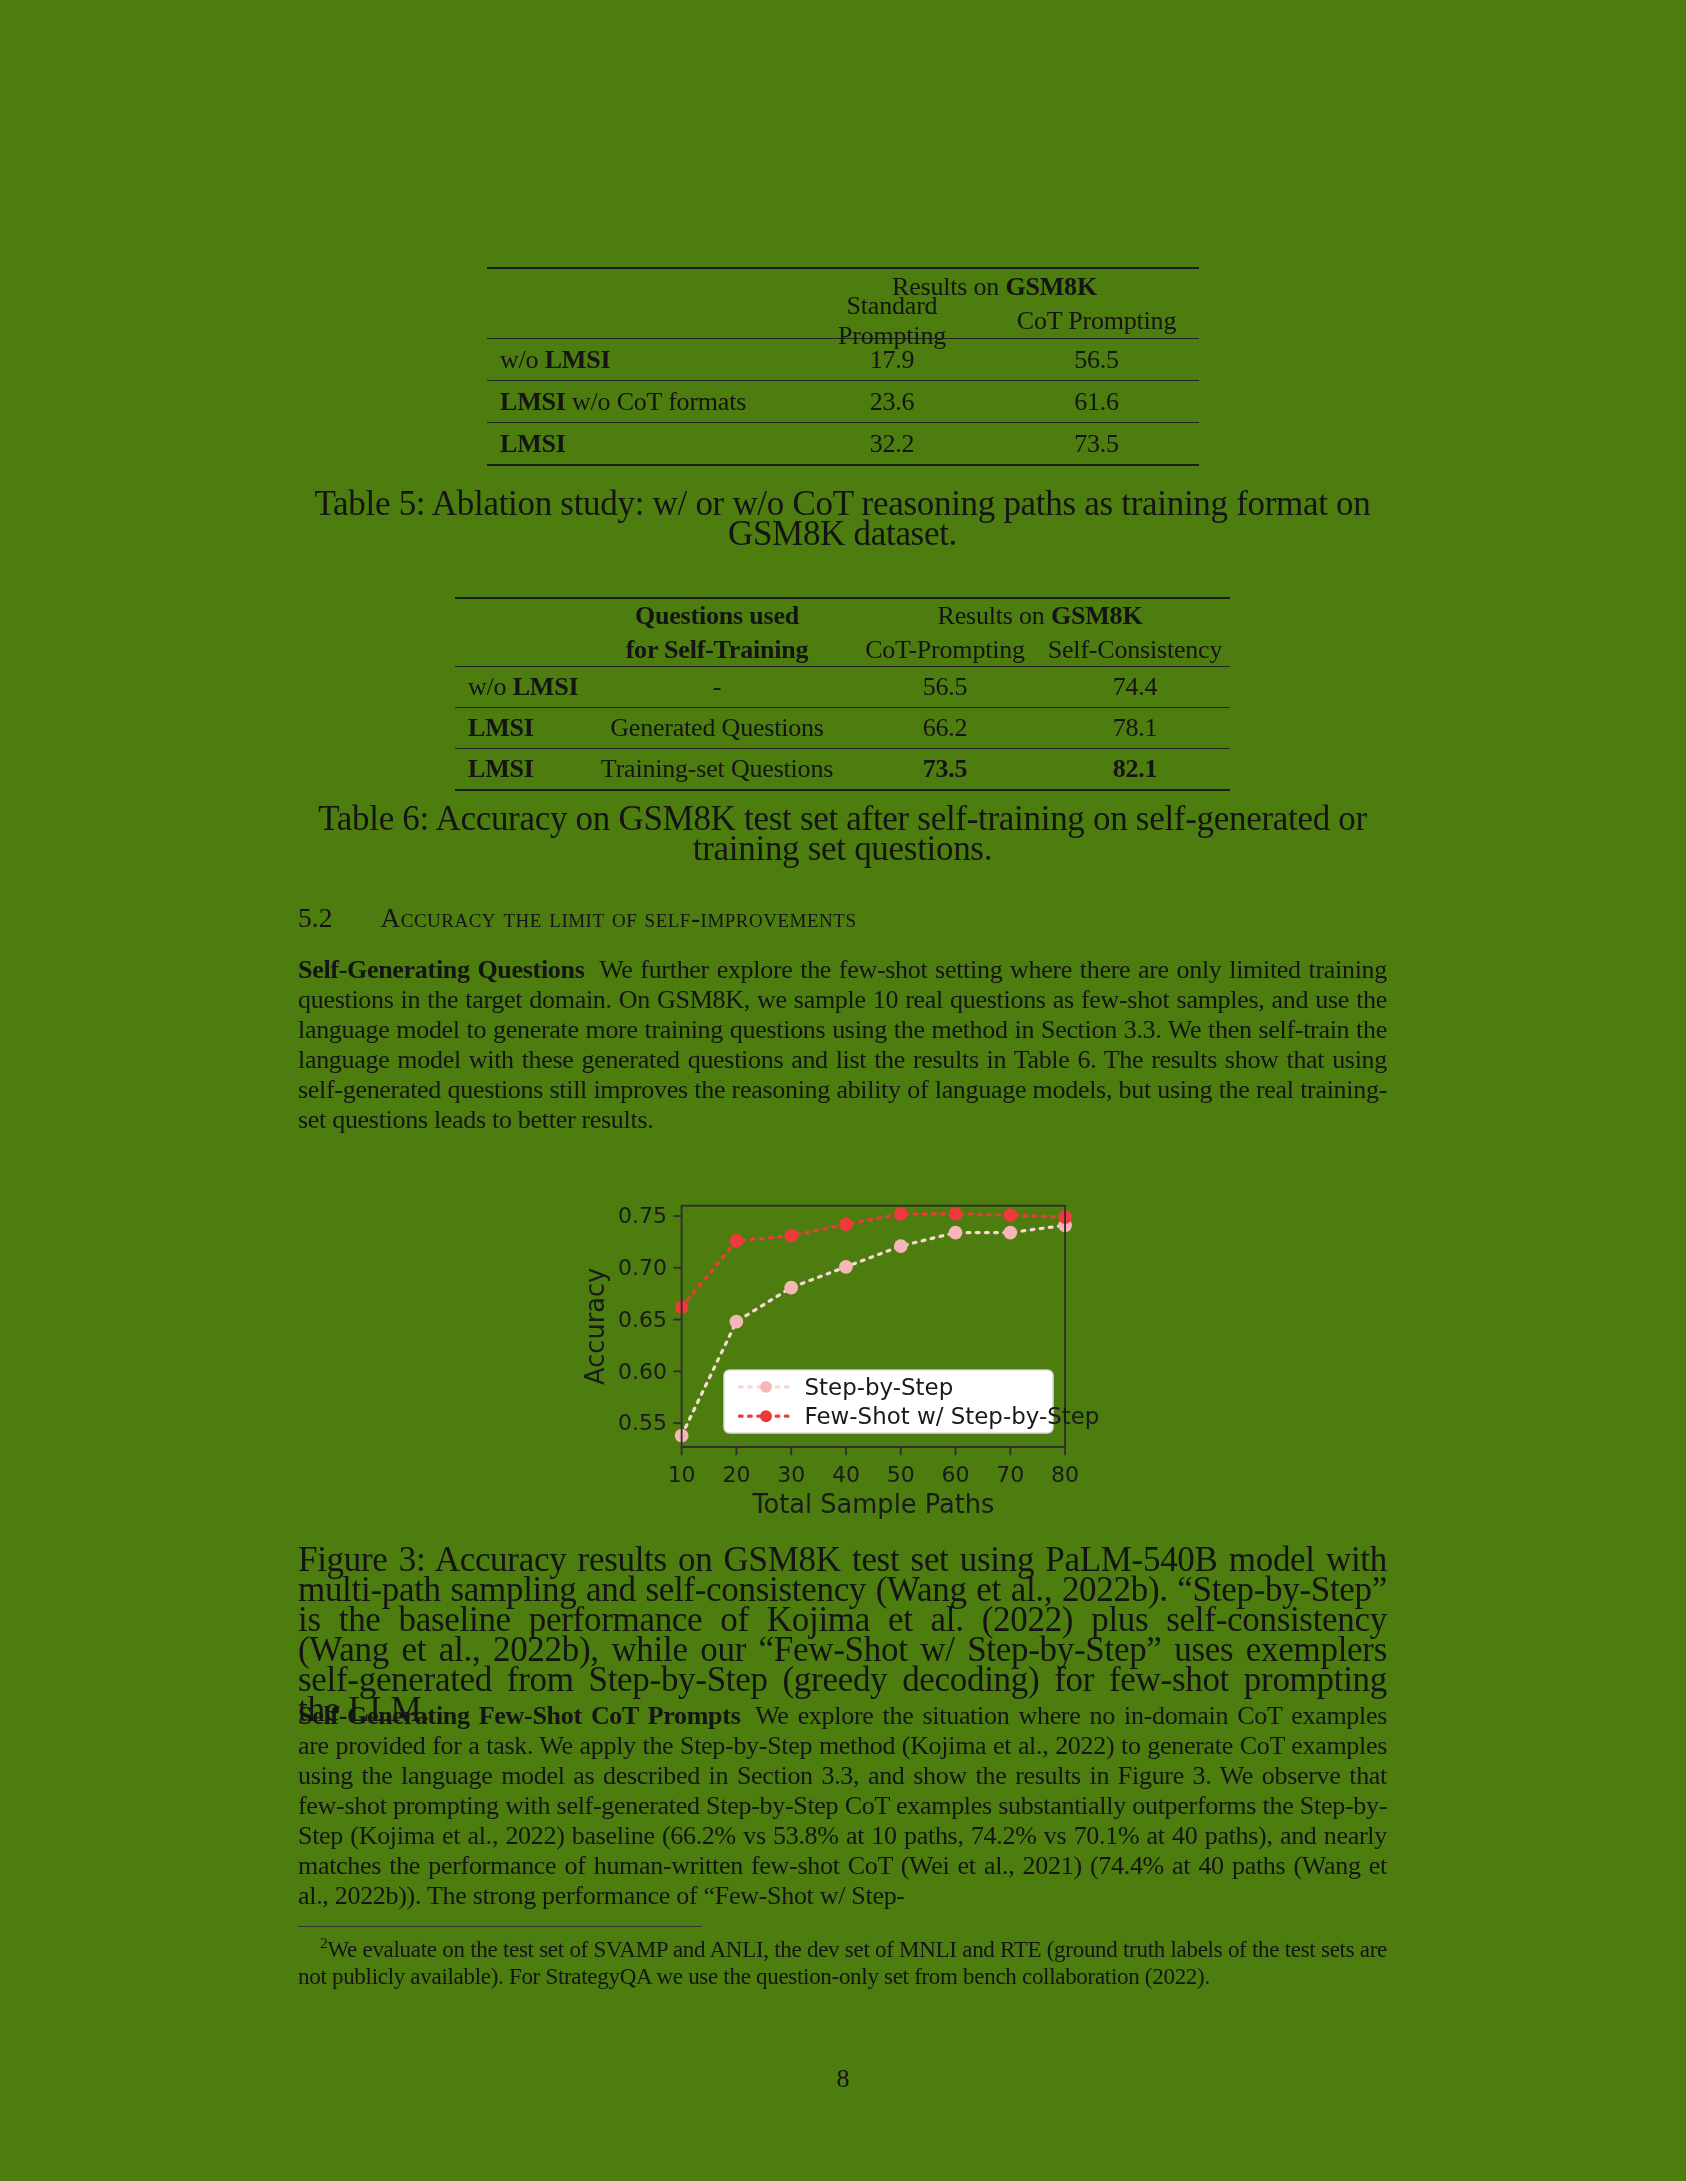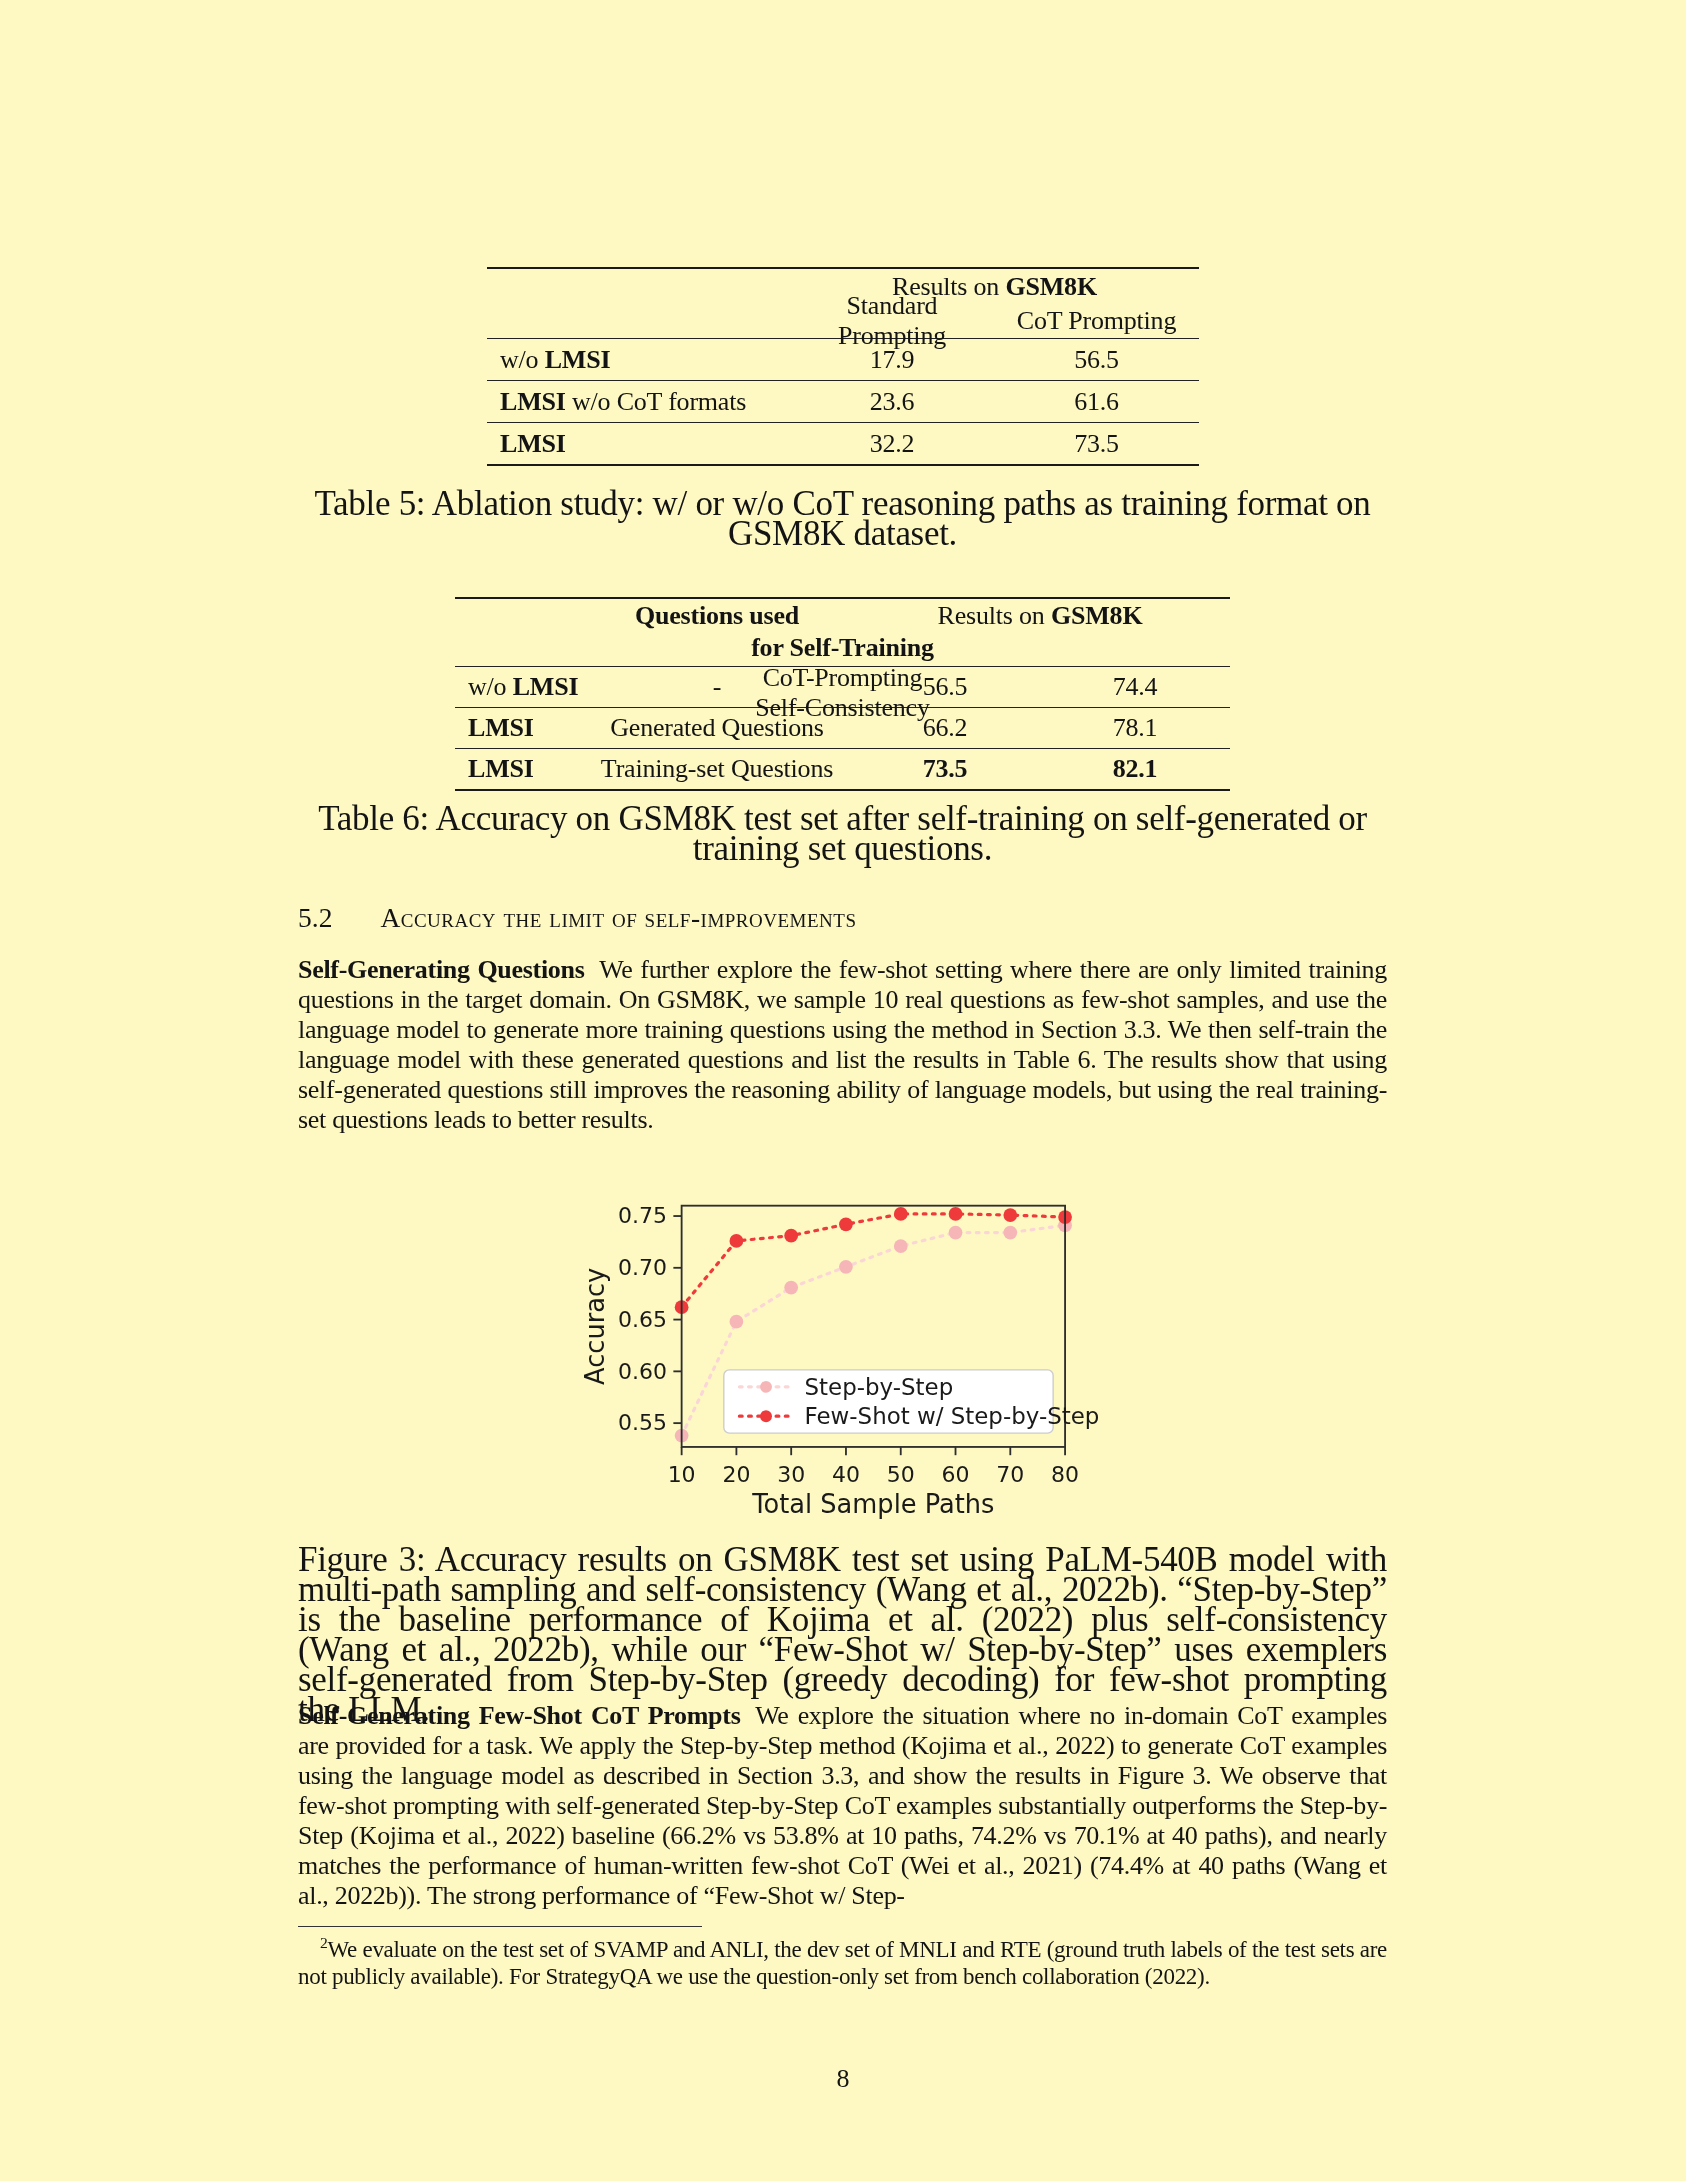--- a/index.html
+++ b/index.html
@@ -1,17 +1,17 @@
 <!DOCTYPE html>
 <html style="font-size:14.7px"><head>
 <meta charset="utf-8">
 <style>
   html,body{margin:0;padding:0;background:#888;}
   #page{
-    position:relative; width:1686px; height:2182px; background:#fef9c3;
+    position:relative; width:1686px; height:2182px; background:#4d7c0f;
     font-family:"Liberation Serif", serif; color:#141414; overflow:hidden;
   }
   .abs{position:absolute;}
   .body-text{
     font-size:26px; line-height:30px; text-align:justify;
     letter-spacing:-0.3px; width:1089px; left:298px;
   }
   .lead-in{font-weight:bold; margin-right:14.7px;}
   .caption{
     font-size:35px; line-height:30px; width:1089px; left:298px; text-align:center;
@@ -83,21 +83,21 @@
   </div>
   <div class="abs caption" style="top:489px;">Table 5: Ablation study: w/ or w/o CoT reasoning paths as training format on GSM8K dataset.</div>
 
   <div class="abs paper-table" style="left:455px; top:597px; width:775px;">
     <div class="t-head">
       <div class="t-headrow" style="height:34px;">
         <div style="width:129px;"></div>
         <div class="hcenter bold" style="width:266px;text-align:center;">Questions used</div>
         <div class="hcenter" style="width:380px;"><span>Results on </span><span class="bold">GSM8K</span></div>
       </div>
-      <div class="t-headrow" style="height:33px;flex-direction:column;">
+      <div class="t-headrow" style="height:33px;">
         <div style="width:129px;"></div>
         <div class="hcenter bold" style="width:266px;">for Self-Training</div>
         <div class="cell-val" style="width:190px;">CoT-Prompting</div>
         <div class="cell-val" style="width:190px;">Self-Consistency</div>
       </div>
     </div>
     <div class="t-row" style="height:40px;">
       <div class="cell-label" style="width:116px;"><span>w/o </span><span class="bold">LMSI</span></div>
       <div class="cell-val" style="width:266px;">-</div>
       <div class="cell-val" style="width:190px;">56.5</div>

